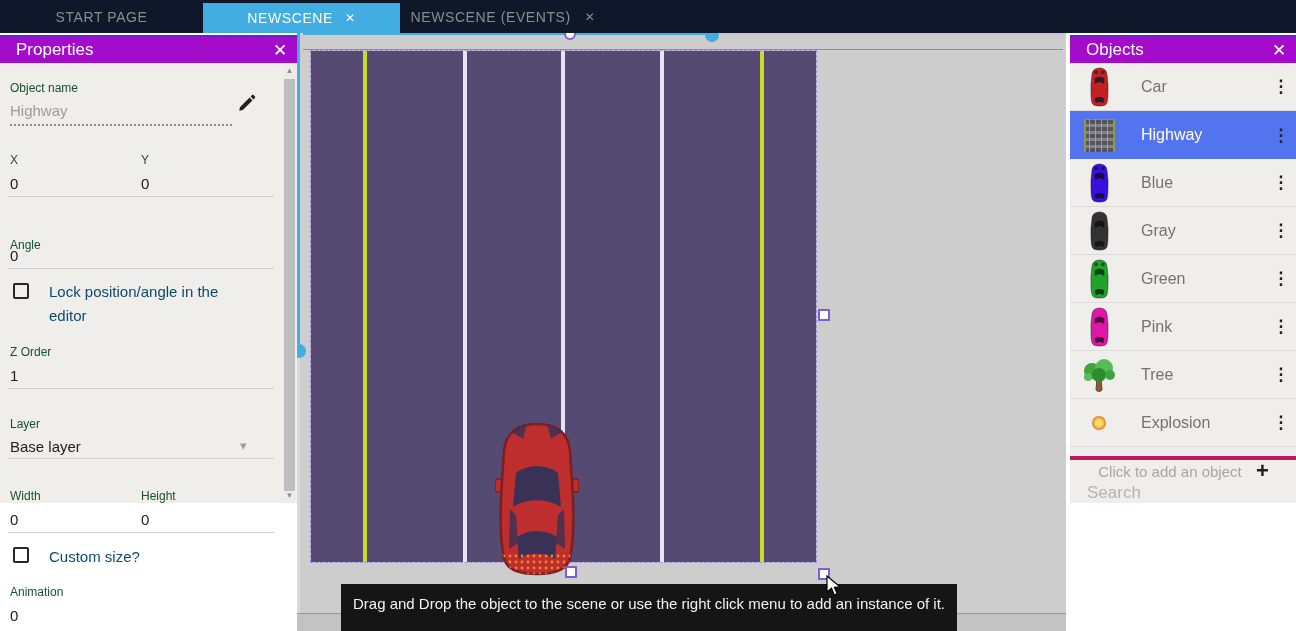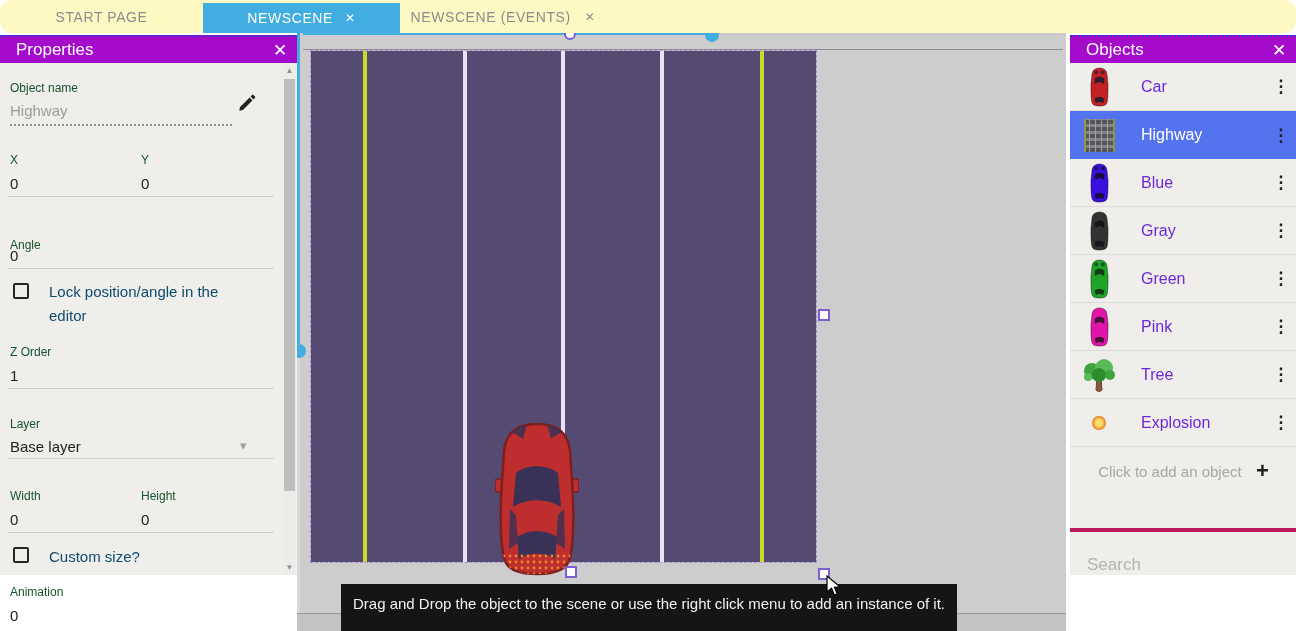--- a/index.html
+++ b/index.html
@@ -1,31 +1,31 @@
 <!DOCTYPE html>
 <html><head>
 <meta charset="utf-8">
 <style>
   * { margin:0; padding:0; box-sizing:border-box; }
   html,body { width:1296px; height:631px; overflow:hidden; background:#fff;
               font-family:"Liberation Sans", sans-serif; }
   #stage { position:relative; width:1296px; height:631px; background:#fff; overflow:hidden; }
 
   
-  .tabbar { position:absolute; left:0; top:0; width:1296px; height:33px; background:#fef9c3; z-index:60; display:flex;border-radius:12px; }
+  .tabbar { position:absolute; left:0; top:0; width:1296px; height:33px; background:#0f172a; z-index:60; display:flex; }
   .tab { height:33px; display:flex; align-items:center; justify-content:center; gap:14px;
          font-size:14px; letter-spacing:.6px; color:#8C8C8C; }
   .tab .x { font-size:12px; color:#8A8A8A; cursor:pointer; }
   .tab-start { width:203px; }
   .tab-active { width:197px; background:#41ADE0; color:#fff; margin-top:3px; height:30px;gap:12px; }
   .tab-active .x { color:#fff; }
   .tab-events { width:206px; }
 
   
-  .panel { position:absolute; top:35px; height:540px; background:#EFEEEA; z-index:55; }
+  .panel { position:absolute; top:35px; height:468px; background:#EFEEEA; z-index:55; }
   .panel-header { height:28px; background:#A50BCB; color:#fff; display:flex; align-items:center;
                   border-top:2px dotted #3239C9; }
   .panel-title { font-size:17px; padding-left:16px; flex:1; }
   .panel-close { width:34px; text-align:center; font-size:17px; color:#fff; cursor:pointer; }
 
   
   #props { left:0; width:297px; }
   .plabel { position:absolute; font-size:12px; color:#14532d; }
   .pvalue { position:absolute; font-size:15px; color:#212121; }
   .pdiv   { position:absolute; left:8px; width:266px; height:1px; background:#CFCFCF; }
@@ -62,21 +62,21 @@
   #carSprite { position:absolute; left:495px; top:421px; z-index:10; }
 
   #tooltip { position:absolute; left:341px; top:584px; width:616px; height:47px; background:#151515; z-index:45;
              color:#F2F2F2; font-size:15px; text-align:center; padding-top:11px; }
   #cursor { position:absolute; left:826px; top:575px; z-index:50; }
 
   
   #objects { left:1070px; width:226px; }
   .obj-row { height:48px; display:flex; align-items:center; padding-left:11px; border-bottom:1px solid #DBDBDB; cursor:pointer; }
   .obj-icon-wrap { width:36px; display:flex; justify-content:center; align-items:center; }
-  .obj-label { font-size:16px; color:#6d28d9; margin-left:24px; flex:1; }
+  .obj-label { font-size:16px; color:#737373; margin-left:24px; flex:1; }
   .obj-kebab { width:30px; text-align:center; font-size:17px; font-weight:bold; color:#1F1F2E; letter-spacing:0; cursor:pointer; }
   .obj-row.selected { background:#5373EF; border-bottom:none; }
   .obj-row.selected .obj-label { color:#fff; }
   .hw-icon { width:31px; height:33px; background:
       linear-gradient(90deg, #8F9A3A 0 2px, rgba(0,0,0,0) 2px),
       linear-gradient(270deg, #8F9A3A 0 2px, rgba(0,0,0,0) 2px),
       repeating-linear-gradient(0deg, rgba(170,170,178,0) 0 4px, rgba(170,170,178,.55) 4px 7px),
       repeating-linear-gradient(90deg, #55555B 0 5px, #9A9AA2 5px 6px);
   }
   .explosion-icon { width:14px; height:14px; border-radius:50%;

